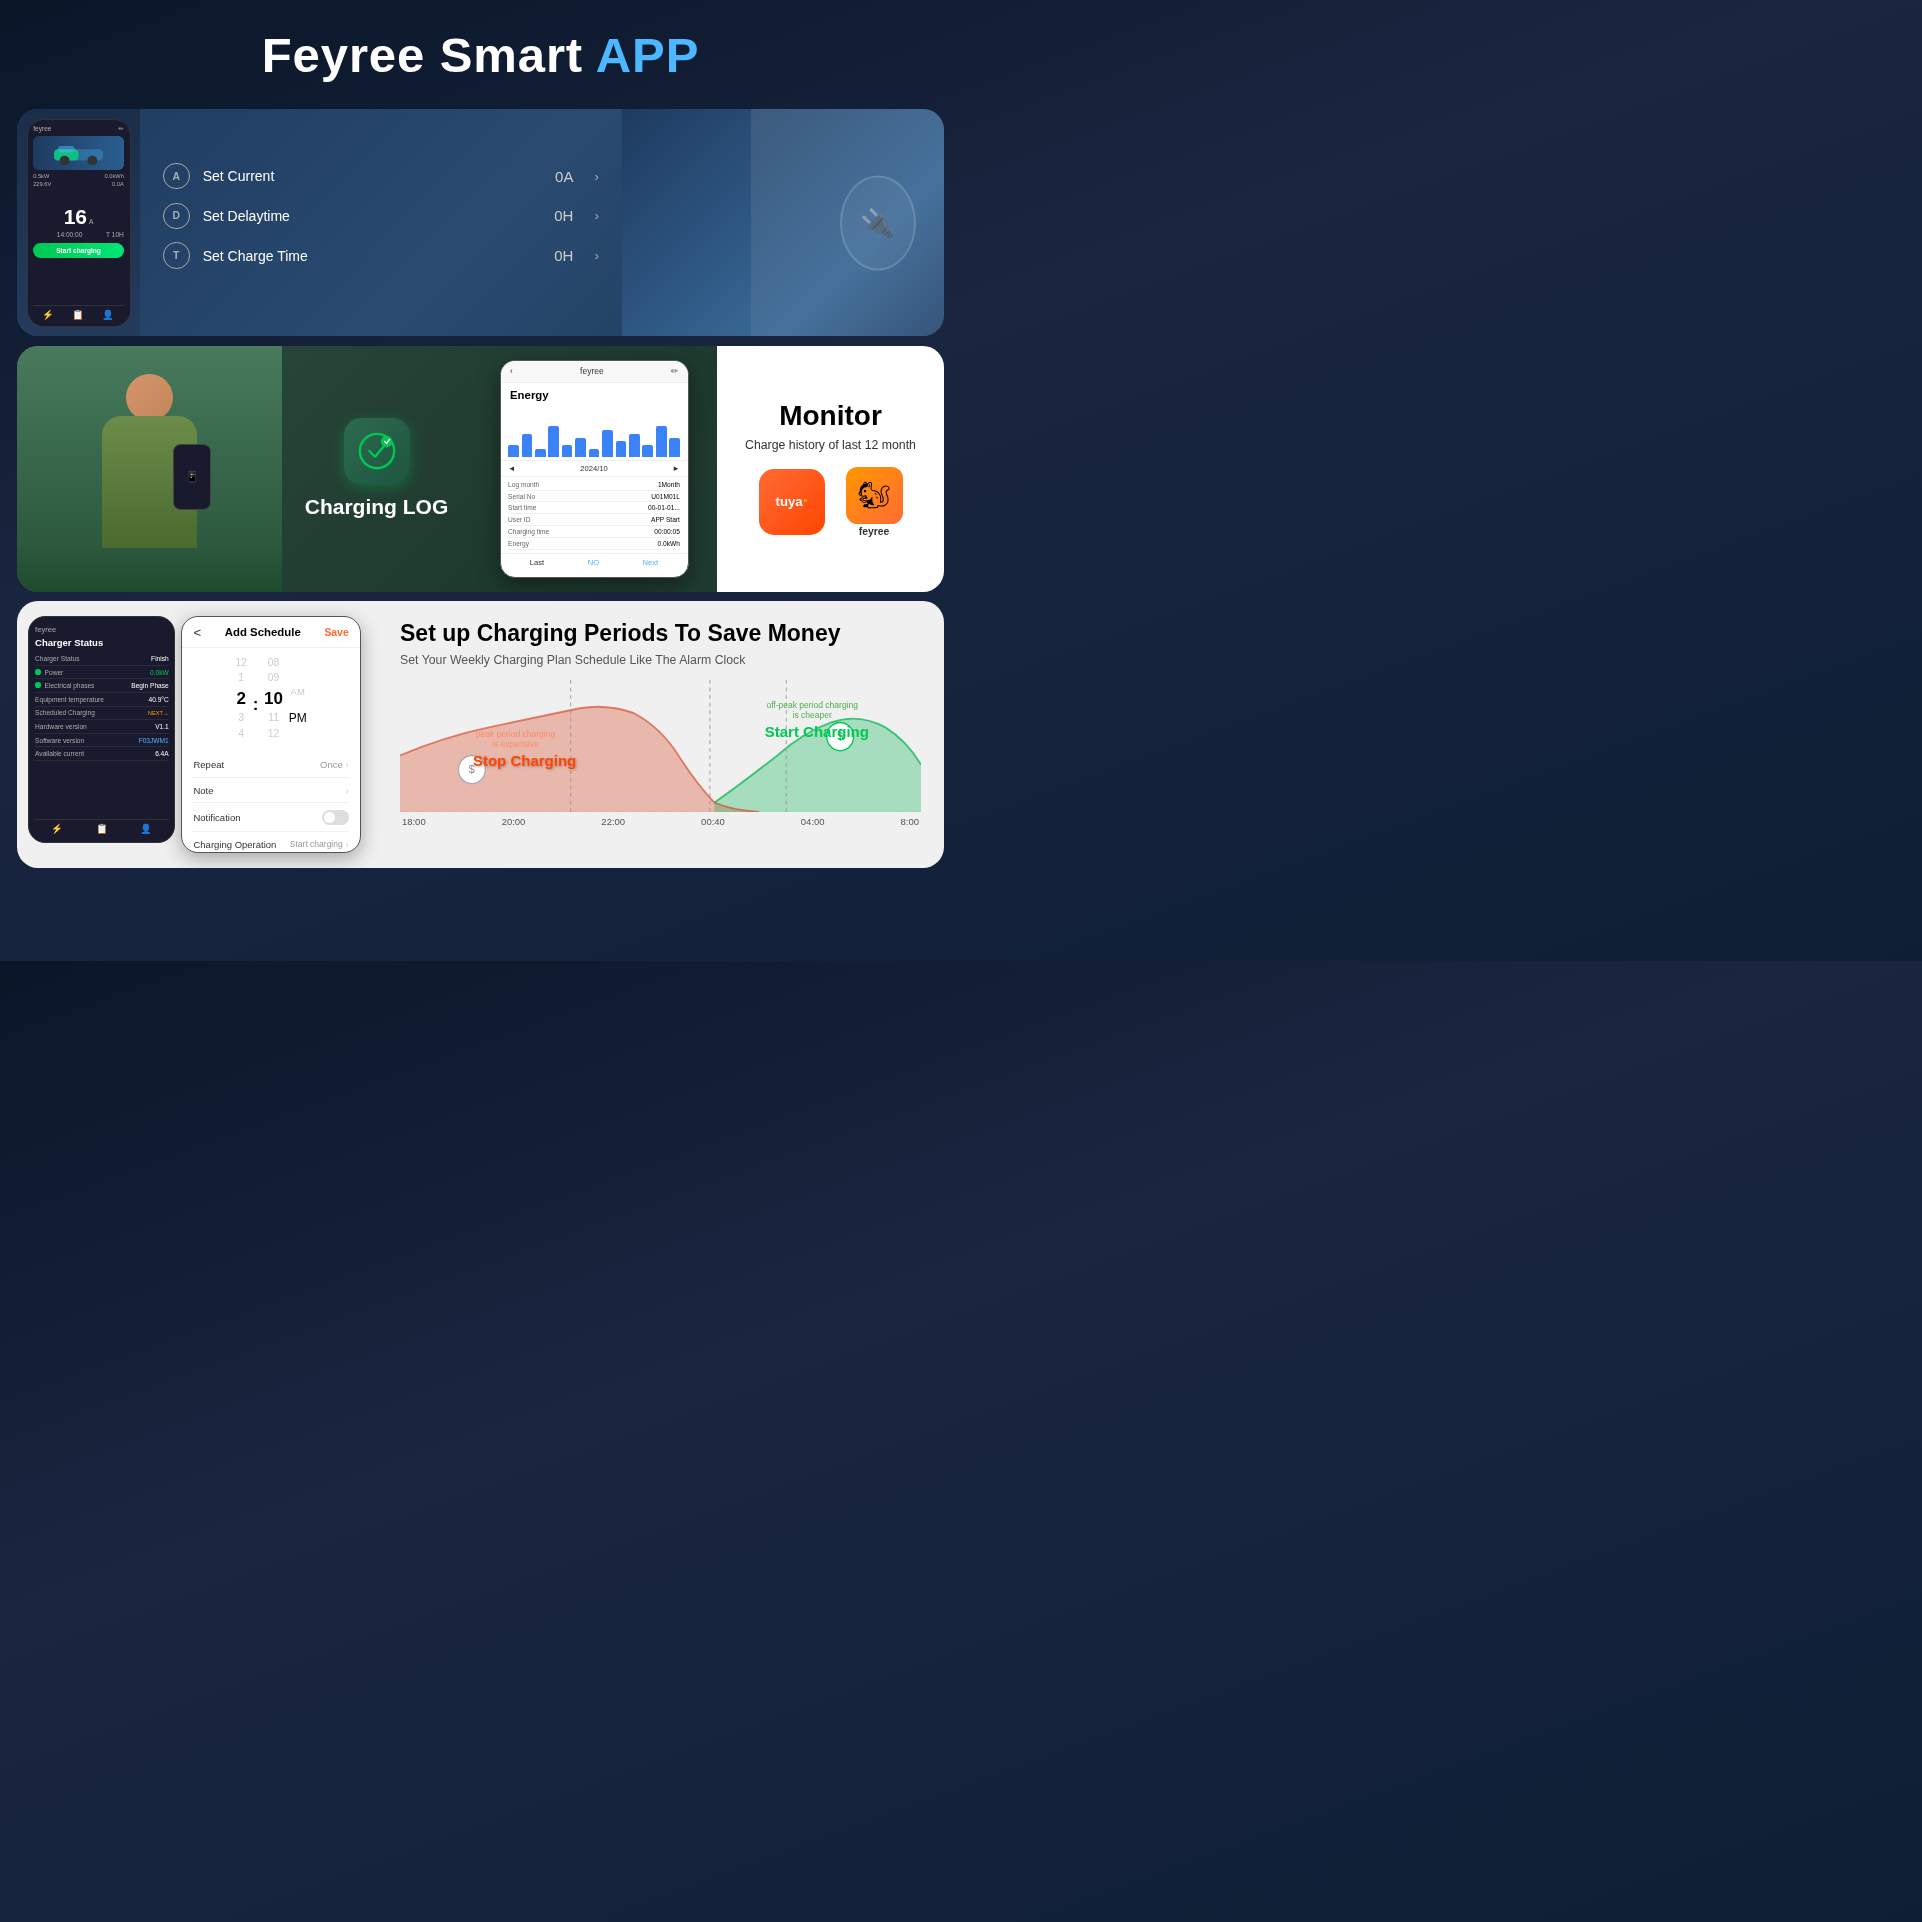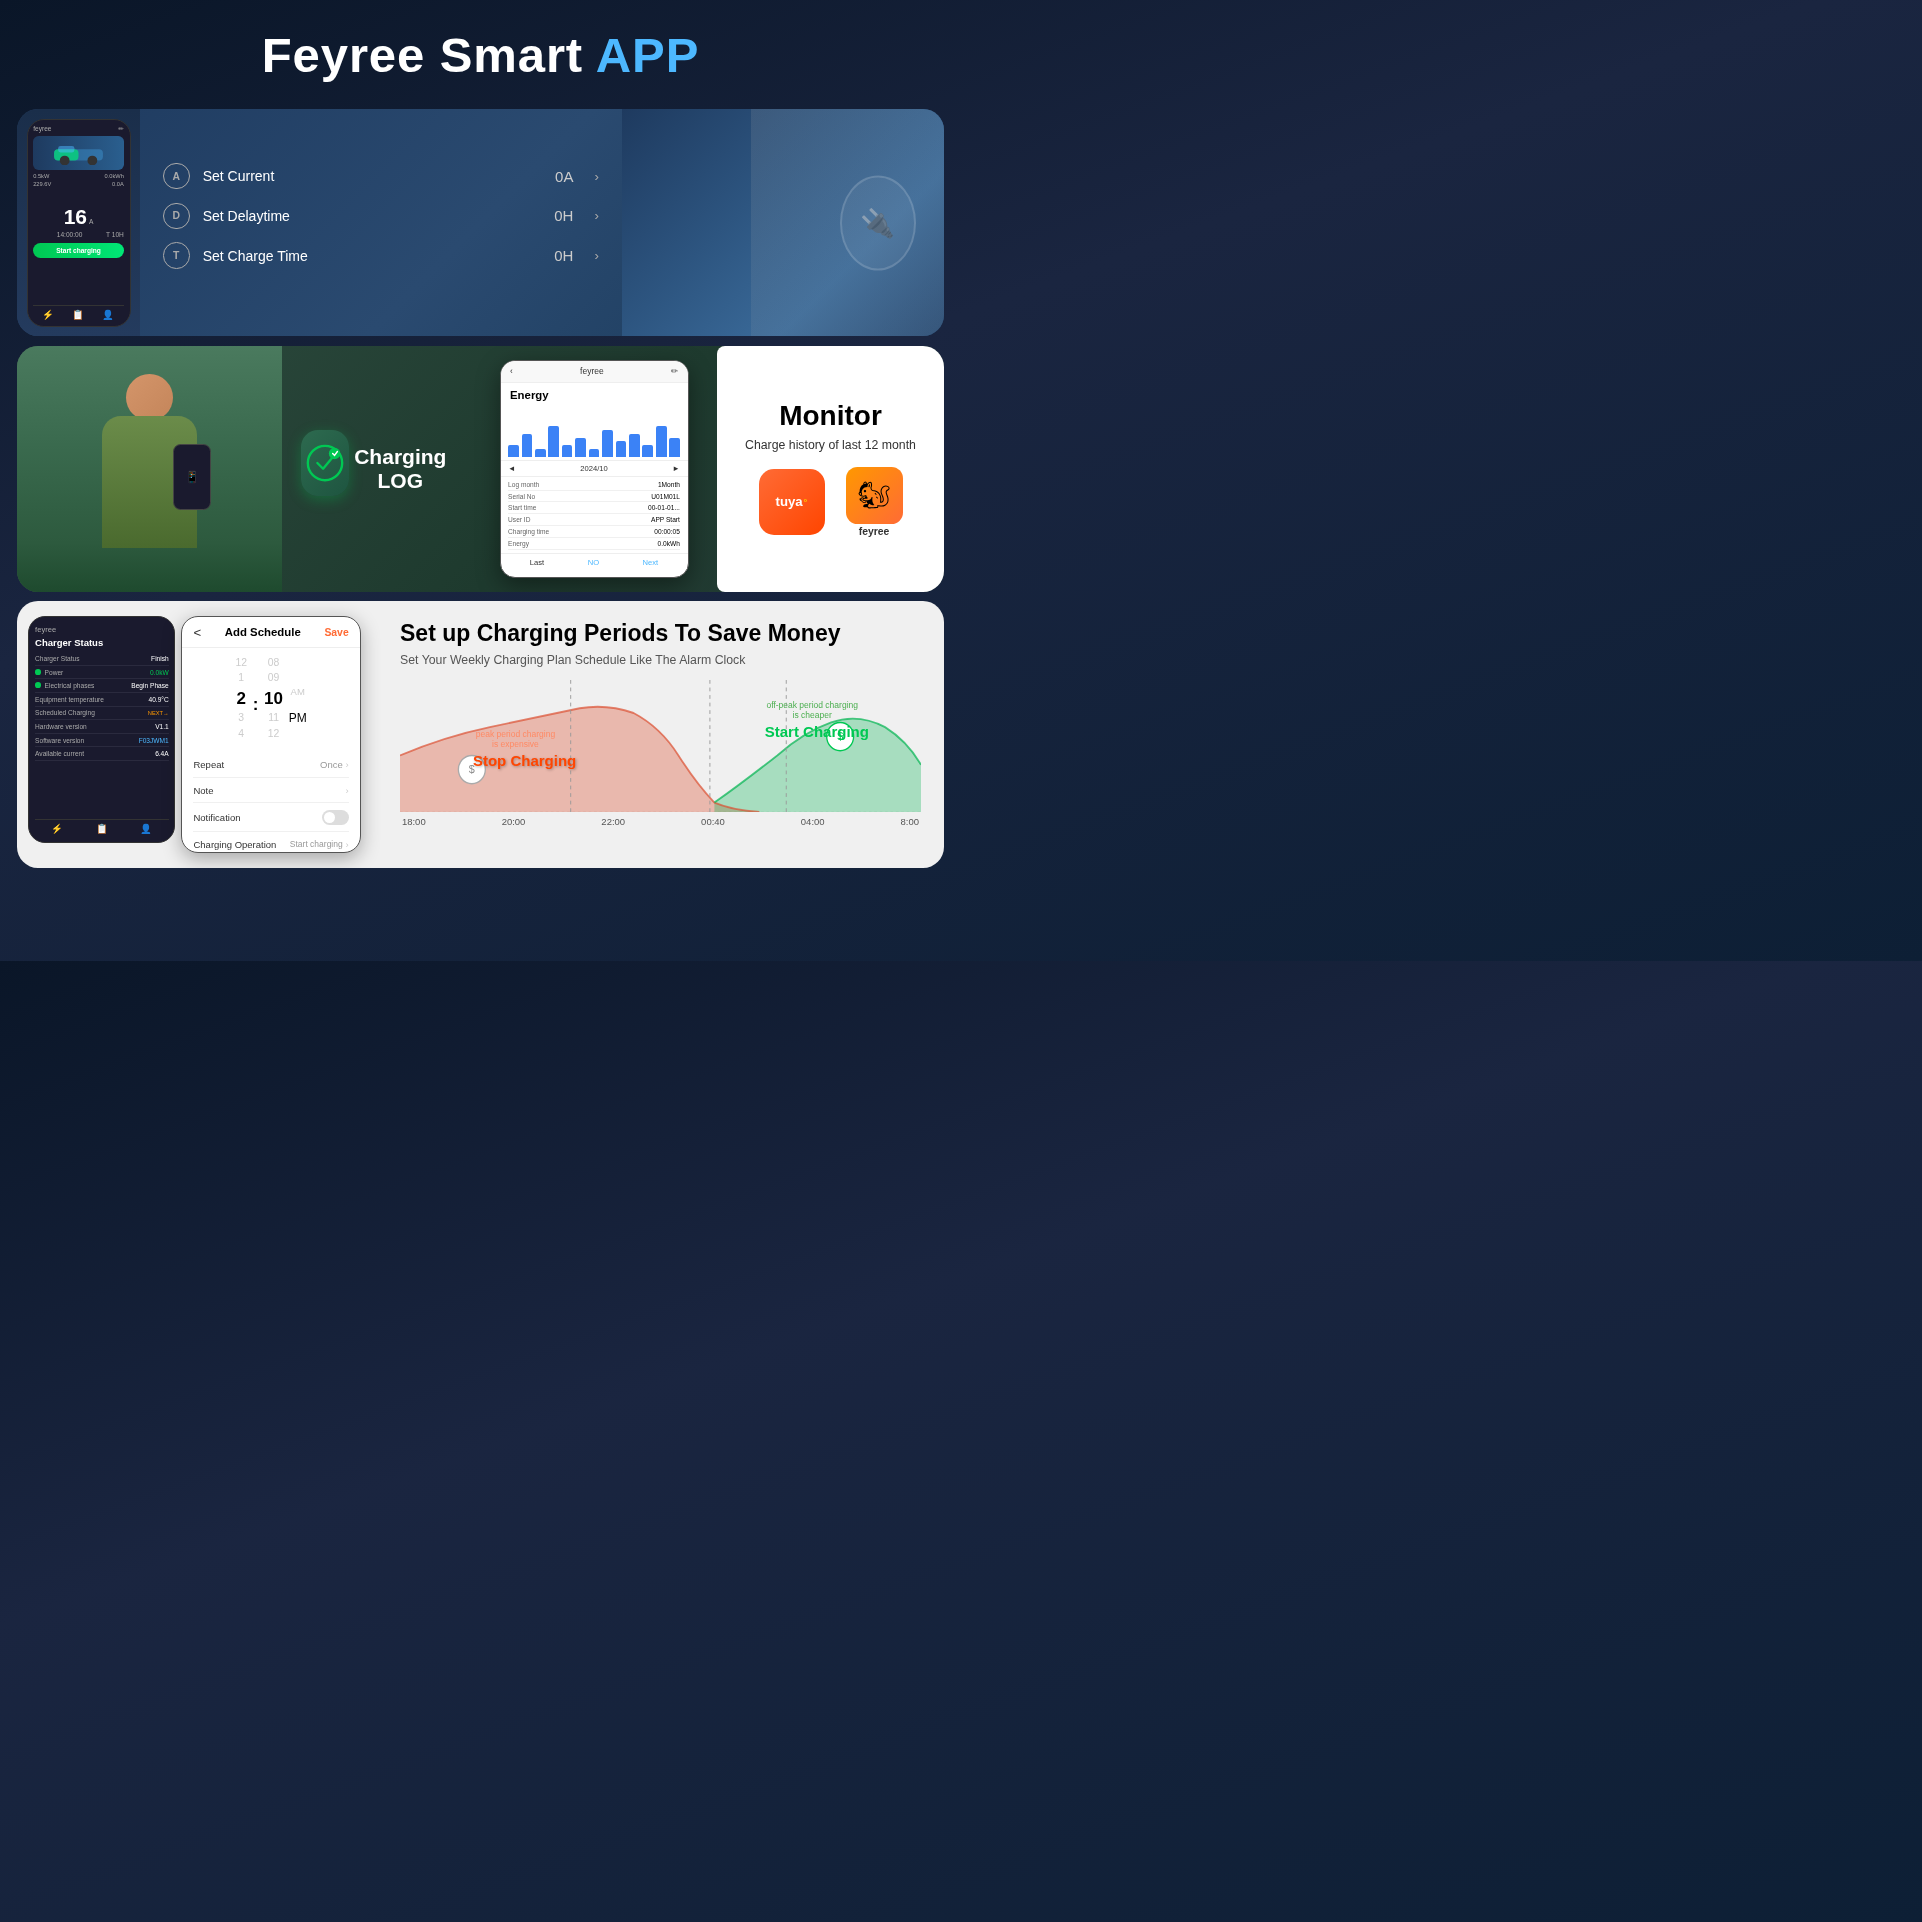--- a/index.html
+++ b/index.html
@@ -197,23 +197,23 @@
       width: 265px;
       flex-shrink: 0;
       background: linear-gradient(135deg, #3a5a4a, #2a4a3a);
       display: flex;
       align-items: center;
       justify-content: center;
       position: relative;
     }
     .charging-log-center {
       display: flex;
-      flex-direction: row;
-      align-items: center;
-      justify-content: flex-end;
+      flex-direction: column;
+      align-items: center;
+      justify-content: center;
       width: 189px;
       flex-shrink: 0;
       padding: 19px;
     }
     .charging-log-icon {
       width: 66px;
       height: 66px;
       background: linear-gradient(135deg, #2d6a4f, #1e5540);
       border-radius: 17px;
       display: flex;
@@ -309,21 +309,20 @@
 
     
     .section2-monitor {
       width: 227px;
       flex-shrink: 0;
       display: flex;
       flex-direction: column;
       align-items: center;
       justify-content: center;
       padding: 19px;
-      border-radius: 8px;
     }
     .monitor-title {
       font-size: 28px;
       font-weight: 700;
       color: #000;
       margin-bottom: 5.7px;
     }
     .monitor-desc {
       font-size: 12.3px;
       color: #333;

